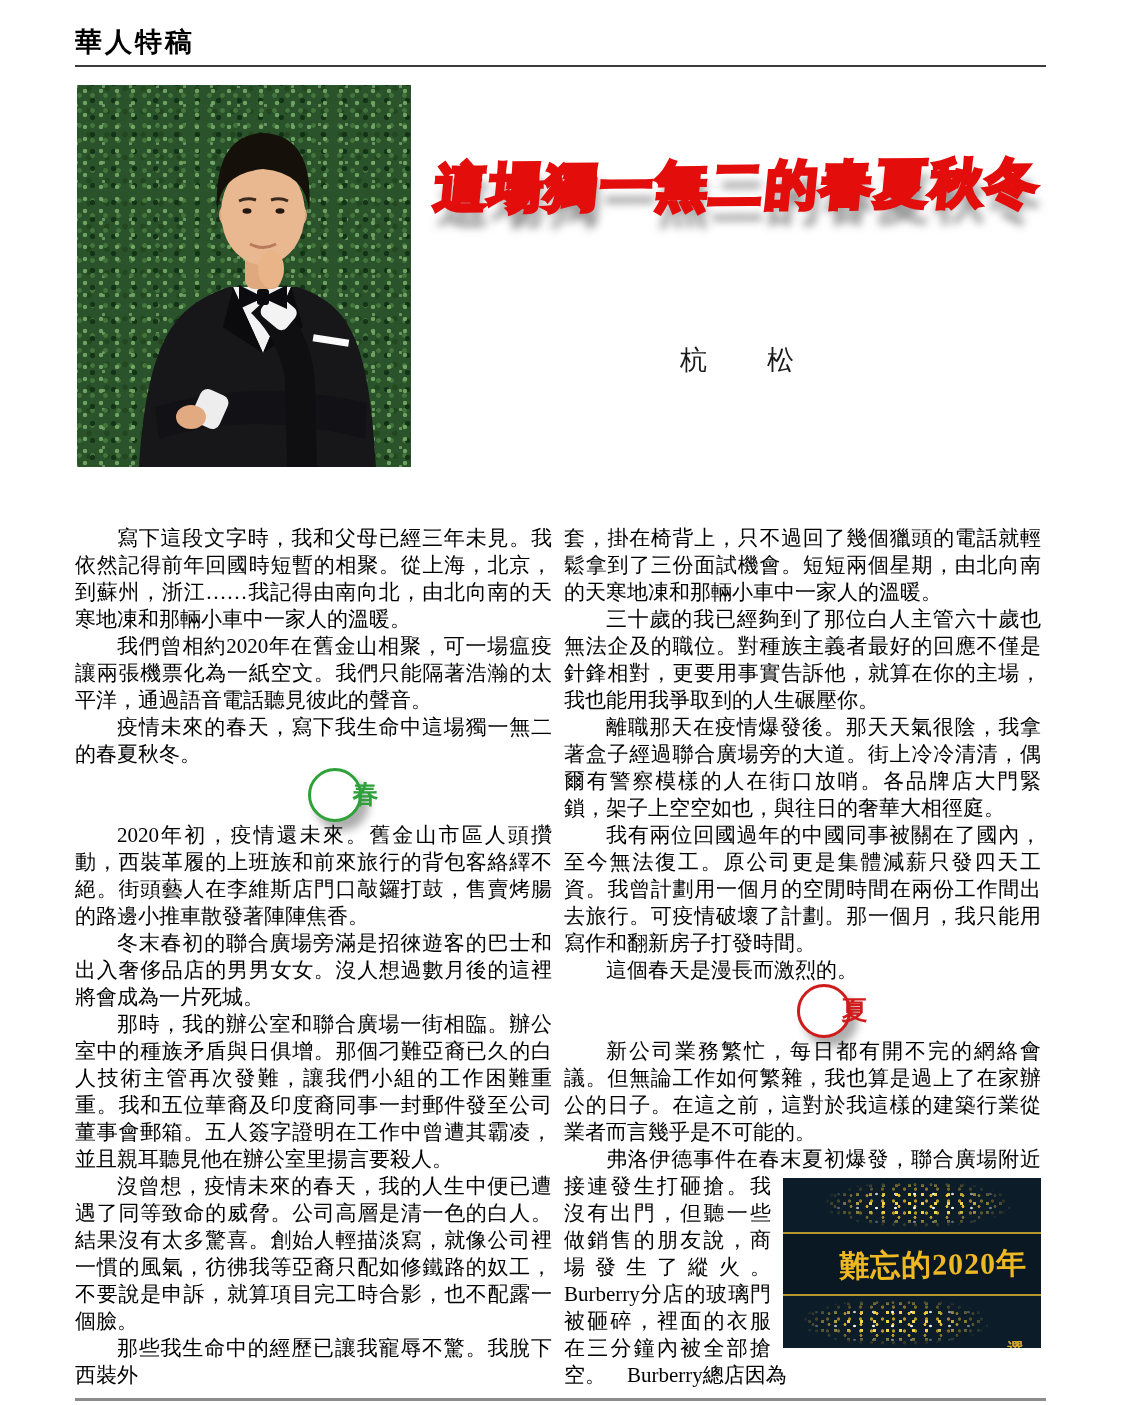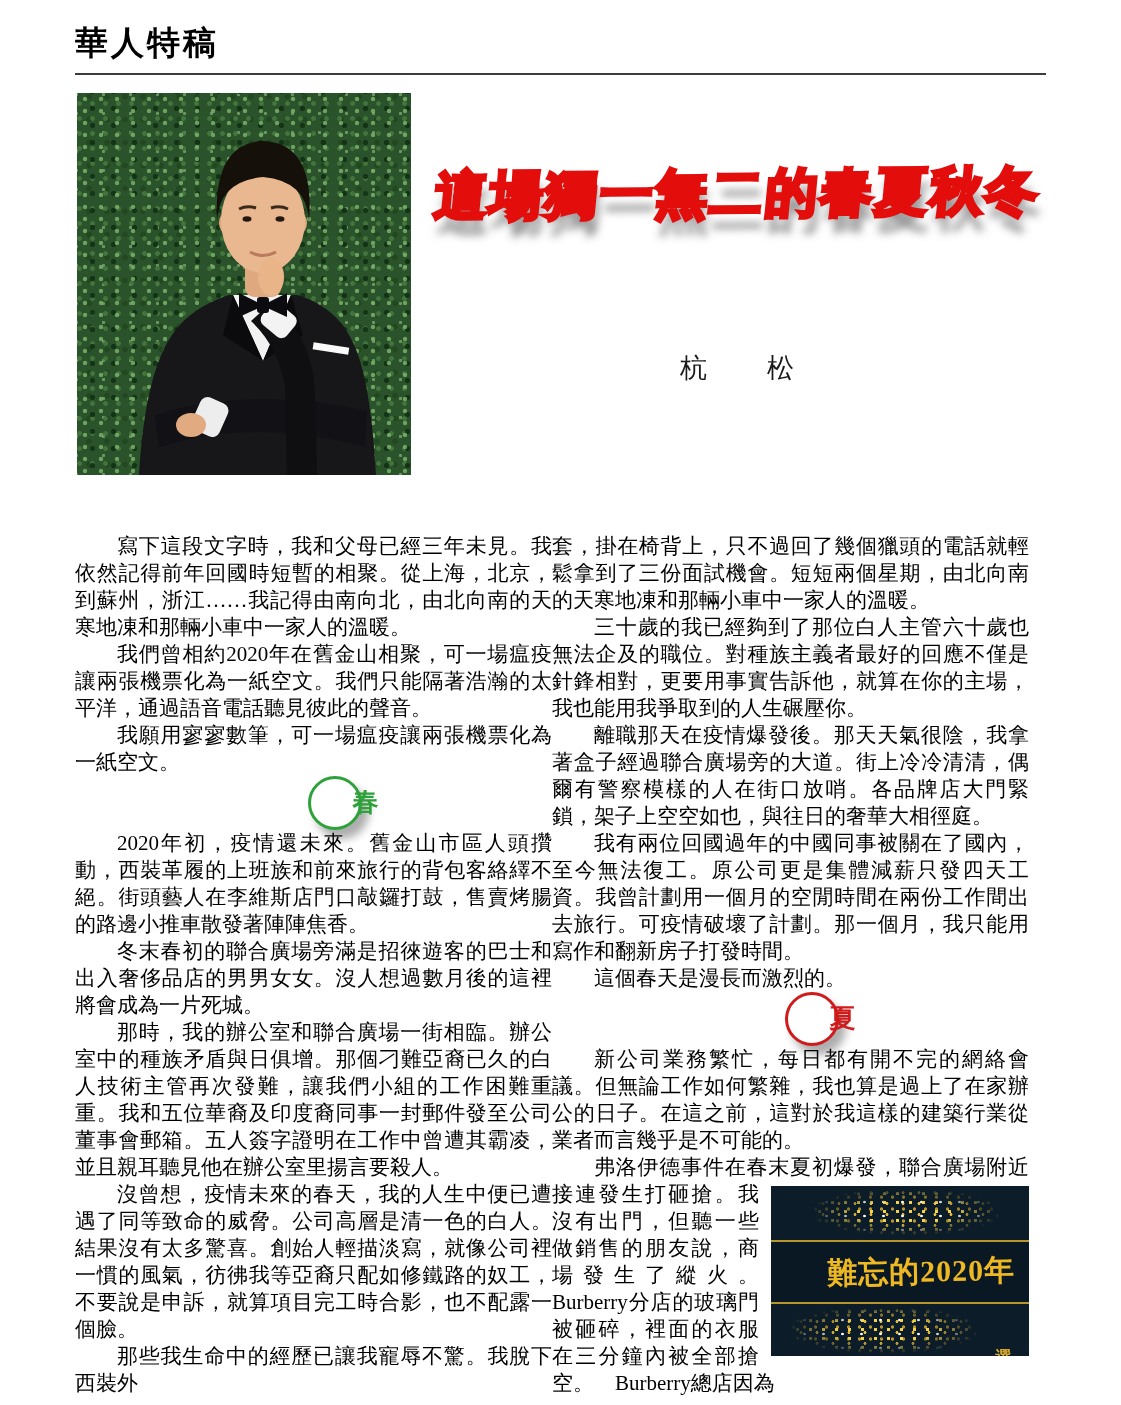--- a/index.html
+++ b/index.html
@@ -4,21 +4,21 @@
 <style>
   html,body{margin:0;padding:0;background:#ffffff;}
   body{
     width:1121px;height:1405px;position:relative;
     font-family:"Liberation Serif","DejaVu Serif",serif;color:#000;
     overflow:hidden;
   }
   .page{padding:26px 75px 0 75px;}
 
   
-  .kicker{font-size:33px;font-weight:bold;letter-spacing:3px;line-height:1.2;font-family:Liberation Mono, monospace;}
+  .kicker{font-size:27px;font-weight:bold;letter-spacing:3px;line-height:1.2;}
   .kicker-rule{border:none;border-top:2px solid #3c3c3c;margin:7px 0 0 0;}
 
   
   .top{position:relative;height:444px;}
   .photo{
     position:absolute;left:2px;top:18px;width:334px;height:382px;
     background-color:#2a522b;
     background-image:
       radial-gradient(circle,rgba(121,177,105,.85) 0 1.8px,transparent 2.6px),
       radial-gradient(circle,rgba(17,48,20,.9) 0 2.2px,transparent 3px),
@@ -35,21 +35,21 @@
     color:#ffffff;-webkit-text-stroke:4px #e30d0c;
     text-shadow:5px 16px 8px rgba(105,105,105,.8);
     transform:skewX(-6deg) rotate(-0.5deg);
   }
   .author{
     position:absolute;left:352px;top:268px;width:622px;text-align:center;
     font-size:27px;letter-spacing:2px;color:#1a1a1a;margin-top:7px;
   }
 
   
-  .cols{display:flex;gap:0;margin-top:14px;}
+  .cols{display:flex;gap:12px;margin-top:14px;}
   .col{width:477px;font-size:21px;line-height:27px;text-align:justify;text-justify:inter-ideograph;}
   .col p{margin:0;text-indent:2em;}
   .col p.noindent{text-indent:0;}
   .badge-row{text-align:center;text-indent:0;margin:9px 0 7px 0;}
   .badge{
     display:inline-block;width:48px;height:48px;border-radius:50%;
     border:3px solid;line-height:48px;text-align:center;
     font-size:26px;font-weight:bold;background:#fff;
     box-shadow:7px 9px 9px rgba(0,0,0,.32);
   }
@@ -142,21 +142,21 @@
       </svg>
     </div>
     <div class="main-title">這場獨一無二的春夏秋冬</div>
     <div class="author">杭　　松</div>
   </div>
 
   <div class="cols">
     <div class="col">
       <p>寫下這段文字時，我和父母已經三年未見。我依然記得前年回國時短暫的相聚。從上海，北京，到蘇州，浙江……我記得由南向北，由北向南的天寒地凍和那輛小車中一家人的溫暖。</p>
       <p>我們曾相約2020年在舊金山相聚，可一場瘟疫讓兩張機票化為一紙空文。我們只能隔著浩瀚的太平洋，通過語音電話聽見彼此的聲音。</p>
-      <p>我願用寥寥數筆，可一場瘟疫讓兩張機票化為一紙空文。</p>
+      <p>疫情未來的春天，寫下我生命中這場獨一無二的春夏秋冬。</p>
       <p class="badge-row"><span class="badge spring">春</span></p>
       <p>2020年初，疫情還未來。舊金山市區人頭攢動，西裝革履的上班族和前來旅行的背包客絡繹不絕。街頭藝人在李維斯店門口敲鑼打鼓，售賣烤腸的路邊小推車散發著陣陣焦香。</p>
       <p>冬末春初的聯合廣場旁滿是招徠遊客的巴士和出入奢侈品店的男男女女。沒人想過數月後的這裡將會成為一片死城。</p>
       <p>那時，我的辦公室和聯合廣場一街相臨。辦公室中的種族矛盾與日俱增。那個刁難亞裔已久的白人技術主管再次發難，讓我們小組的工作困難重重。我和五位華裔及印度裔同事一封郵件發至公司董事會郵箱。五人簽字證明在工作中曾遭其霸凌，並且親耳聽見他在辦公室里揚言要殺人。</p>
       <p>沒曾想，疫情未來的春天，我的人生中便已遭遇了同等致命的威脅。公司高層是清一色的白人。結果沒有太多驚喜。創始人輕描淡寫，就像公司裡一慣的風氣，彷彿我等亞裔只配如修鐵路的奴工，不要說是申訴，就算項目完工時合影，也不配露一個臉。</p>
       <p>那些我生命中的經歷已讓我寵辱不驚。我脫下西裝外</p>
     </div>
 
     <div class="col">
       <p class="noindent">套，掛在椅背上，只不過回了幾個獵頭的電話就輕鬆拿到了三份面試機會。短短兩個星期，由北向南的天寒地凍和那輛小車中一家人的溫暖。</p>

